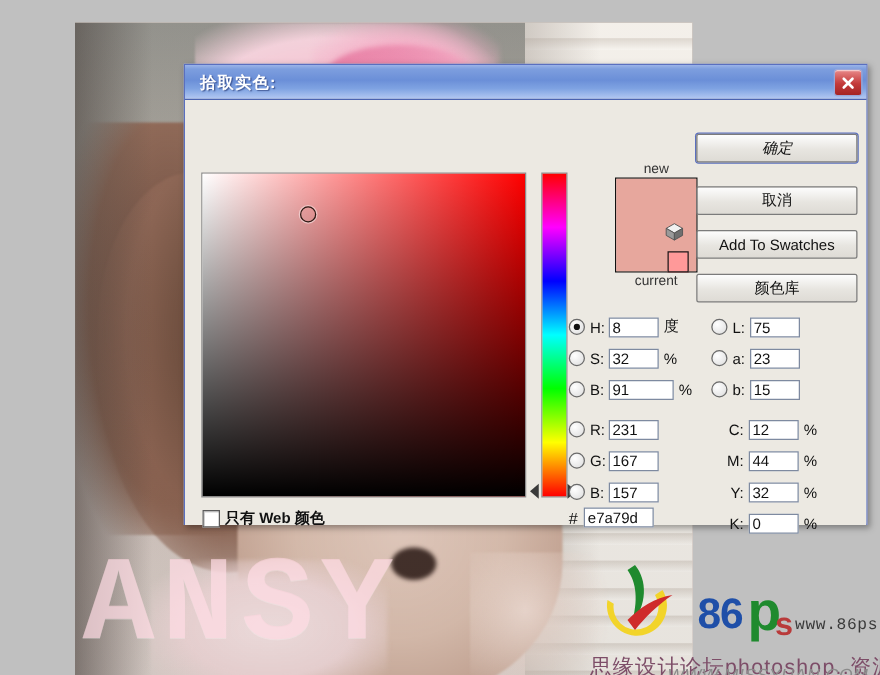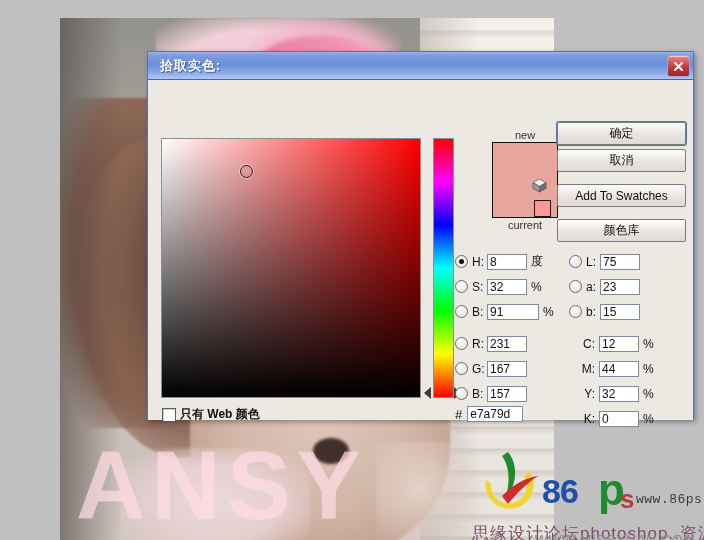--- a/index.html
+++ b/index.html
@@ -51,31 +51,31 @@
   .p-chest{left:60px;top:430px;width:190px;height:110px;
     background:radial-gradient(ellipse at 50% 50%,#f6e4e4 0%,#f0d8d8 50%,rgba(235,210,210,0) 85%);filter:blur(1.5px);}
   .p-beads{left:316px;top:424px;width:110px;height:116px;
     background:radial-gradient(ellipse at 40% 40%,#f0dcd2 0%,rgba(226,198,186,0) 75%);filter:blur(1px);}
   .p-shadowL{left:0;top:0;width:62px;height:522px;
     background:linear-gradient(90deg,rgba(60,52,48,.55),rgba(120,110,104,0));}
   .p-grain{left:0;top:0;width:494px;height:522px;
     background:linear-gradient(180deg,rgba(255,255,255,0.05),rgba(0,0,0,0.05));}
   
   #photo-watermark{
-    position:absolute;left:76px;top:430px;width:460px;
-    font-family:Liberation Sans, sans-serif;
+    position:absolute;left:66px;top:430px;width:460px;
+    font-family:Liberation Mono, monospace;
     font-size:96px;font-weight:bold;letter-spacing:6px;
     color:rgba(255,215,225,0.62);
     text-shadow:0 1px 0 rgba(255,255,255,0.25);
     pointer-events:none;white-space:nowrap;
   }
   
   #logo-wm{position:absolute;left:478px;top:448px;width:226px;height:92px;}
   #logo-mark{position:absolute;left:0;top:2px;width:64px;height:66px;}
-  #logo-86{position:absolute;left:64px;top:24px;font-size:34px;font-weight:bold;
+  #logo-86{position:absolute;left:80px;top:24px;font-size:34px;font-weight:bold;
     font-family:"Liberation Sans",sans-serif;color:#1f4fa8;letter-spacing:-1px;}
   #logo-p{position:absolute;left:120px;top:20px;font-size:44px;font-weight:bold;
     font-family:"Liberation Sans",sans-serif;color:#1f8a2e;line-height:1;}
   #logo-s{position:absolute;left:142px;top:36px;font-size:26px;font-weight:bold;
     font-family:"Liberation Sans",sans-serif;color:#b93a3a;}
   #logo-url{position:absolute;left:158px;top:44px;font-size:13px;
     font-family:"Liberation Mono","DejaVu Sans Mono",monospace;color:#3a3a3a;letter-spacing:.5px;}
   #logo-cn{position:absolute;left:-6px;top:74px;font-size:17px;color:#7d4d68;letter-spacing:1px;white-space:nowrap;}
   #logo-cn2{position:absolute;left:56px;top:84px;font-size:14px;color:#8b8b8b;letter-spacing:.5px;white-space:nowrap;font-style:italic;}
 
@@ -160,21 +160,21 @@
 
   #hex-row{position:absolute;left:307px;top:326px;display:flex;align-items:center;}
   #hex-hash{font-size:13px;color:#111;margin-right:5px;}
 
   
   .btn{position:absolute;width:127px;height:21px;border:1px solid #7b7b7b;
     background:linear-gradient(180deg,#fdfdfd,#e7e5e0 55%,#dedbd5);
     font-size:12px;color:#111;display:flex;align-items:center;justify-content:center;
     cursor:pointer;border-radius:2px;font-family:"Liberation Sans",sans-serif;}
   .btn.primary{box-shadow:0 0 0 1px #5a6fbf;}
-  #btn-ok{left:409px;top:42px;}
+  #btn-ok{left:409px;top:27px;font-style:italic;}
   #btn-cancel{left:409px;top:69px;}
   #btn-swatch{left:409px;top:104px;}
   #btn-lib{left:409px;top:139px;}
 </style>
 </head>
 <body>
 
 <div id="photo">
   <div class="ph-layer p-wall"></div>
   <div class="ph-layer p-blinds"></div>

